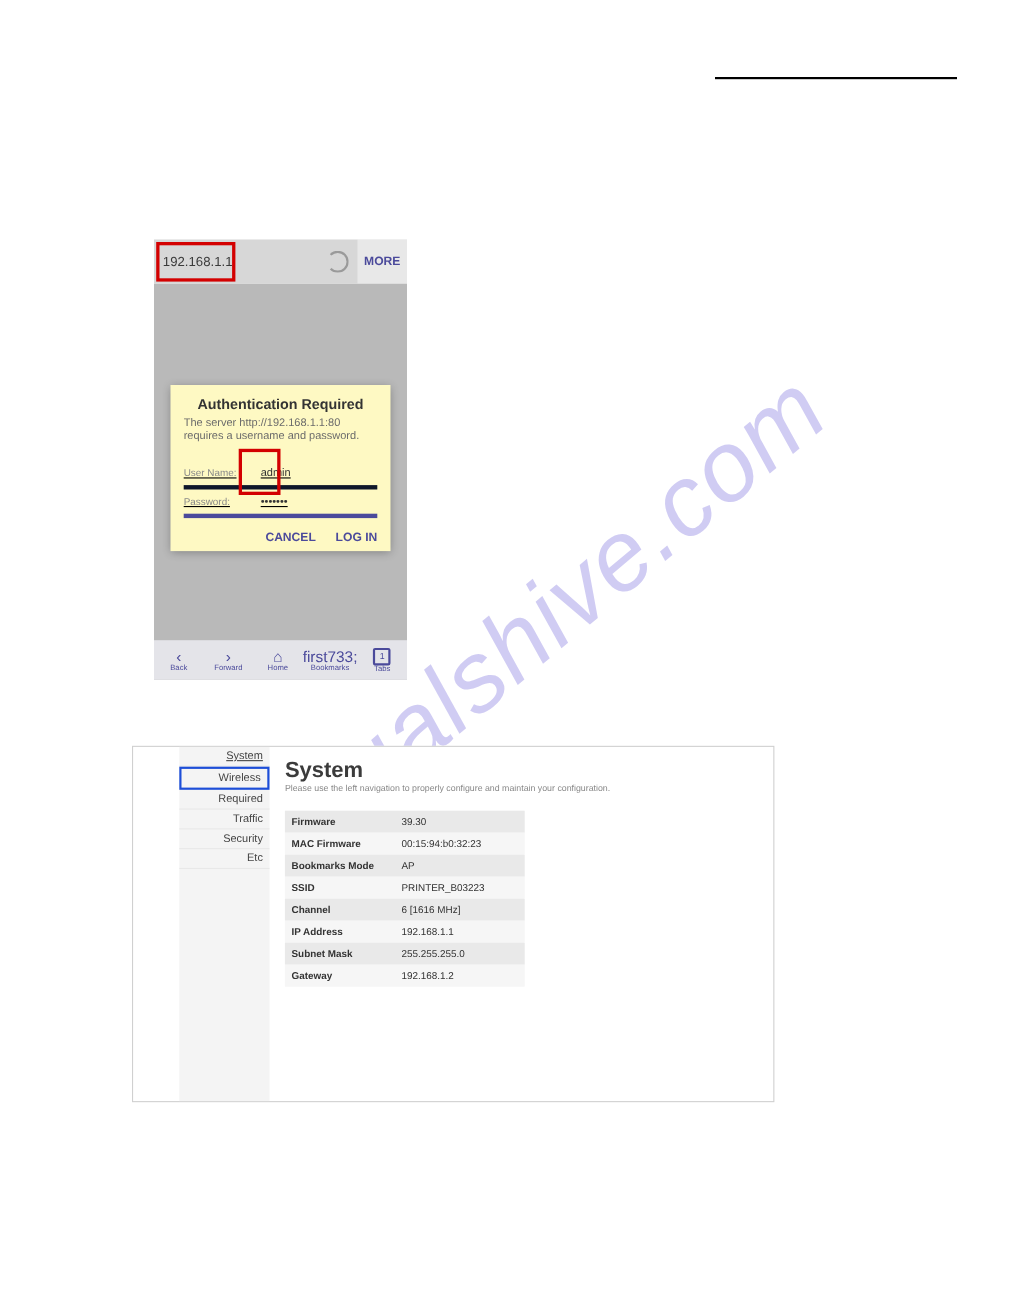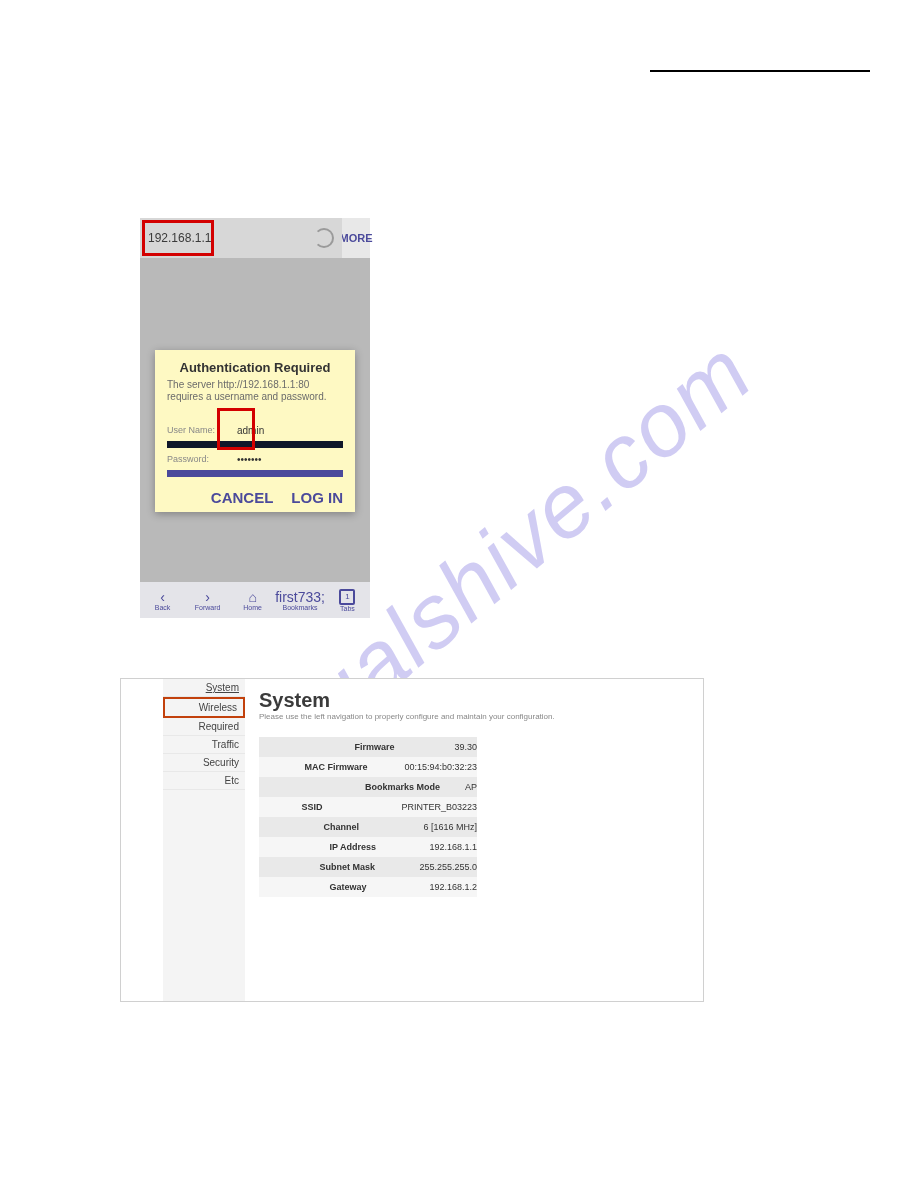--- a/index.html
+++ b/index.html
@@ -84,21 +84,21 @@
     right: 8px;
     top: 50%;
     transform: translateY(-50%);
     width: 16px;
     height: 16px;
     border: 2px solid #9a9a9a;
     border-left-color: transparent;
     border-radius: 50%;
   }
   .more-btn {
-    width: 28px;
+    width: 45px;
     display: flex;
     align-items: center;
     justify-content: center;
     font-size: 11px;
     font-weight: bold;
     color: #4b4a9b;
   }
 
   
   .dialog {
@@ -120,21 +120,22 @@
   .dialog-msg {
     font-size: 10px;
     color: #6b6b6b;
     line-height: 1.2;
     margin-bottom: 16px;
   }
   .dialog-row {
     display: flex;
     align-items: center;
     height: 22px;
-    border-bottom: 7px solid #0f172a;
+    border-bottom: 4px solid #0f172a;
+    text-decoration: underline;
   }
   .dialog-row.last { border-bottom-color: #4b4a9b; }
   .dlabel {
     width: 50px;
     font-size: 9px;
     color: #888;
     white-space: nowrap;
   }
   .dval {
     font-size: 10px;
@@ -150,21 +151,21 @@
     border: 3px solid #d30000;
     box-sizing: border-box;
   }
   .dialog-actions {
     display: flex;
     justify-content: flex-end;
     gap: 18px;
     margin-top: 12px;
   }
   .dialog-actions .act {
-    font-size: 15px;
+    font-size: 11px;
     font-weight: bold;
     color: #4b4a9b;
     cursor: pointer;
   }
 
   
   .bottombar {
     position: absolute;
     left: 0;
     right: 0;
@@ -217,21 +218,21 @@
     font-size: 10px;
     color: #444;
     padding: 3px 6px;
     text-align: right;
     border-bottom: 1px solid #e8e8e8;
   }
   .side-item.active {
     text-decoration: underline;
   }
   .side-item.hl {
-    border: 2px solid #c2410c;
+    border: 2px solid #1d4ed8;
     position: relative;
   }
   .rmain {
     flex: 1;
     padding: 10px 14px;
   }
   .rtitle {
     font-size: 20px;
     color: #3b3b3b;
     margin: 0;
@@ -239,21 +240,20 @@
   .rsub {
     font-size: 8px;
     color: #888;
     margin-bottom: 16px;
   }
   .rrow {
     display: flex;
     height: 20px;
     font-size: 9px;
     align-items: center;
-    justify-content: flex-end;
   }
   .rrow:nth-child(odd) { background: #e9e9e9; }
   .rrow:nth-child(even) { background: #f6f6f6; }
   .rkey {
     width: 100px;
     font-weight: bold;
     color: #333;
     padding-left: 6px;
   }
   .rval {

